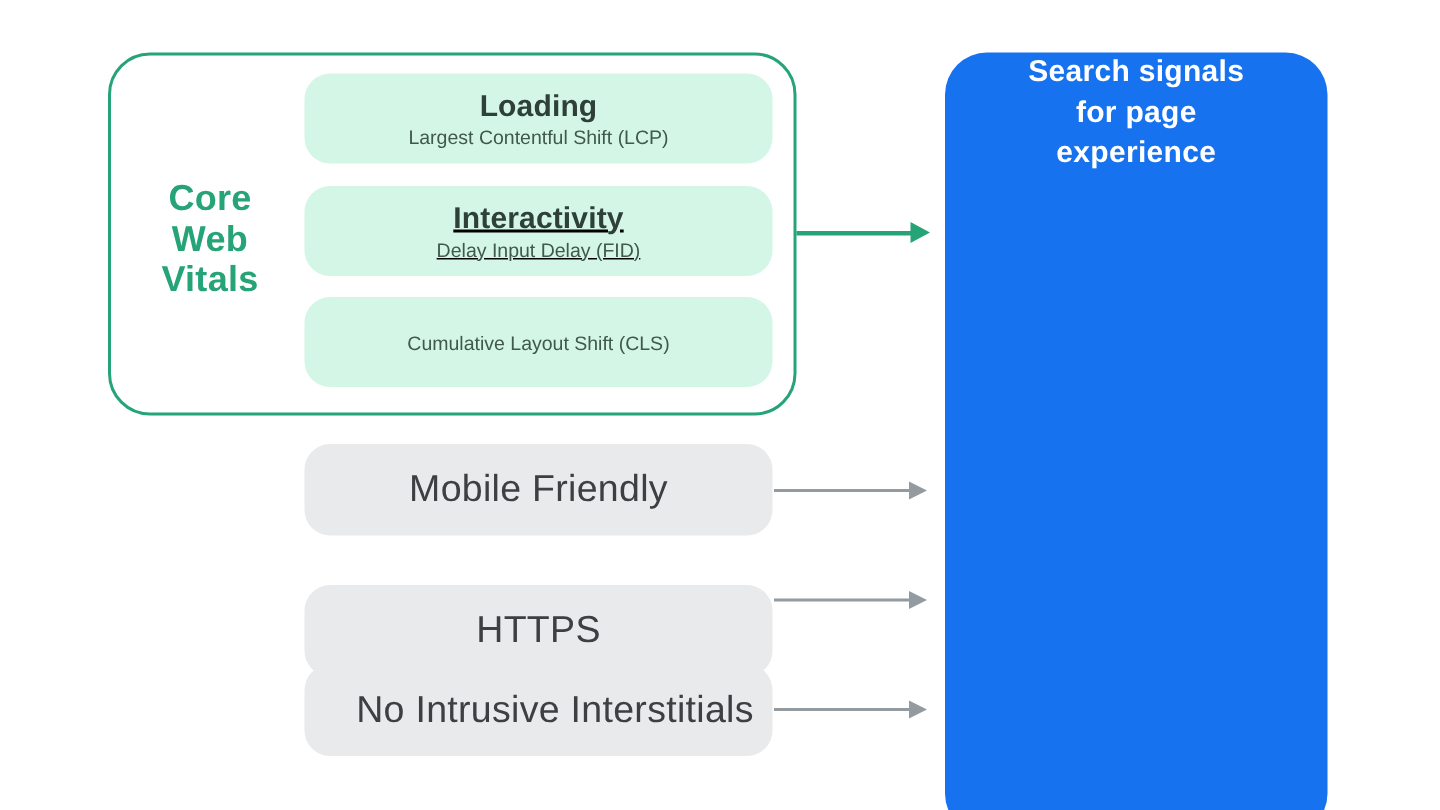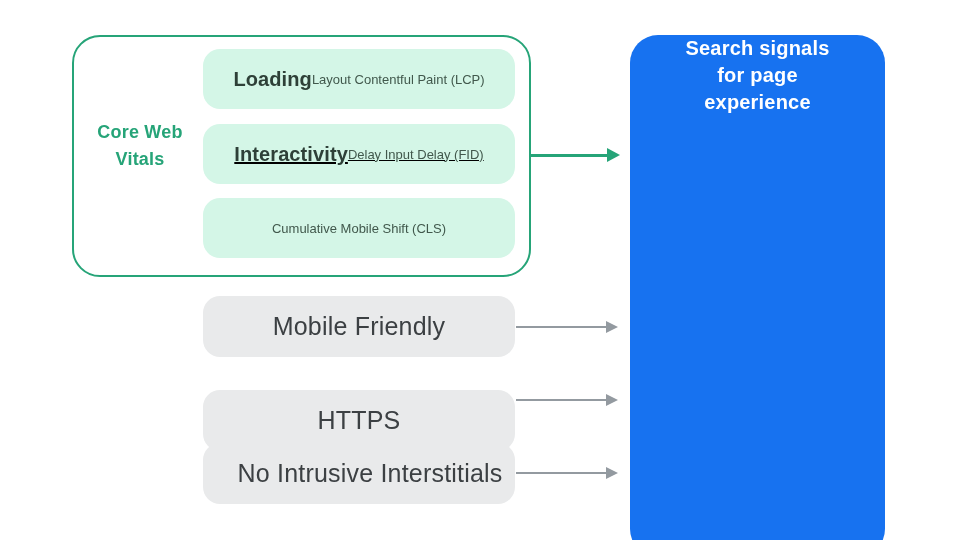--- a/index.html
+++ b/index.html
@@ -32,34 +32,34 @@
     border: 2px solid var(--green, #26A478);
     border-radius: 28px;
     background: transparent;
   }
   .cwv-label {
     position: absolute;
     left: 84px; top: 119px;
     width: 112px;
     text-align: center;
     color: var(--green, #26A478);
-    font-size: 18px;
+    font-size: 24px;
     line-height: 27px;
     font-weight: 700;
     letter-spacing: 0.2px;
   }
 
   
   .pill {
     position: absolute;
     left: 203px;
     width: 312px;
     border-radius: 17px;
     display: flex;
-    flex-direction: row;
+    flex-direction: column;
     align-items: center;
     justify-content: center;
     text-align: center;
   }
   .pill.green { background: var(--green_fill, #D4F6E7); height: 60px; }
   .pill.gray  { background: var(--gray_fill, #E9EAEB);  height: 61px; }
 
   .pill-title {
     color: var(--heading_text, #2E4038);
     font-size: 20px;
@@ -139,30 +139,30 @@
 </head>
 <body>
 
 <div class="canvas">
 
   <div class="cwv-outline"></div>
   <div class="cwv-label">Core Web Vitals</div>
 
   <div class="pill green" id="pill-loading">
     <div class="pill-title">Loading</div>
-    <div class="pill-subtitle">Layout Contentful Paint (LCP)</div>
+    <div class="pill-subtitle">Largest Contentful Shift (LCP)</div>
   </div>
 
   <div class="pill green" id="pill-interact">
     <div class="pill-title">Interactivity</div>
     <div class="pill-subtitle">Delay Input Delay (FID)</div>
   </div>
 
   <div class="pill green" id="pill-visual">
-    <div class="pill-subtitle">Cumulative Mobile Shift (CLS)</div>
+    <div class="pill-subtitle">Cumulative Layout Shift (CLS)</div>
   </div>
 
   <div class="arrow green-arrow">
     <div class="line"></div>
     <div class="head"></div>
   </div>
 
   <div class="pill gray" id="pill-mobile">
     <div class="pill-gray-label">Mobile Friendly</div>
   </div>

